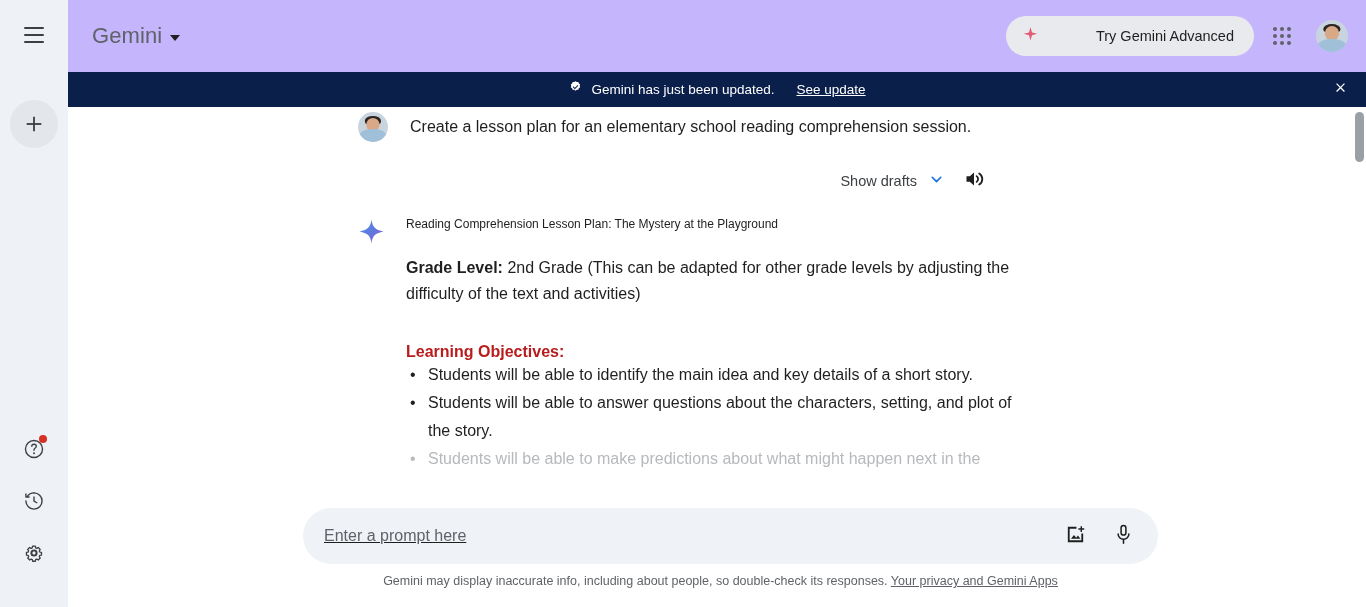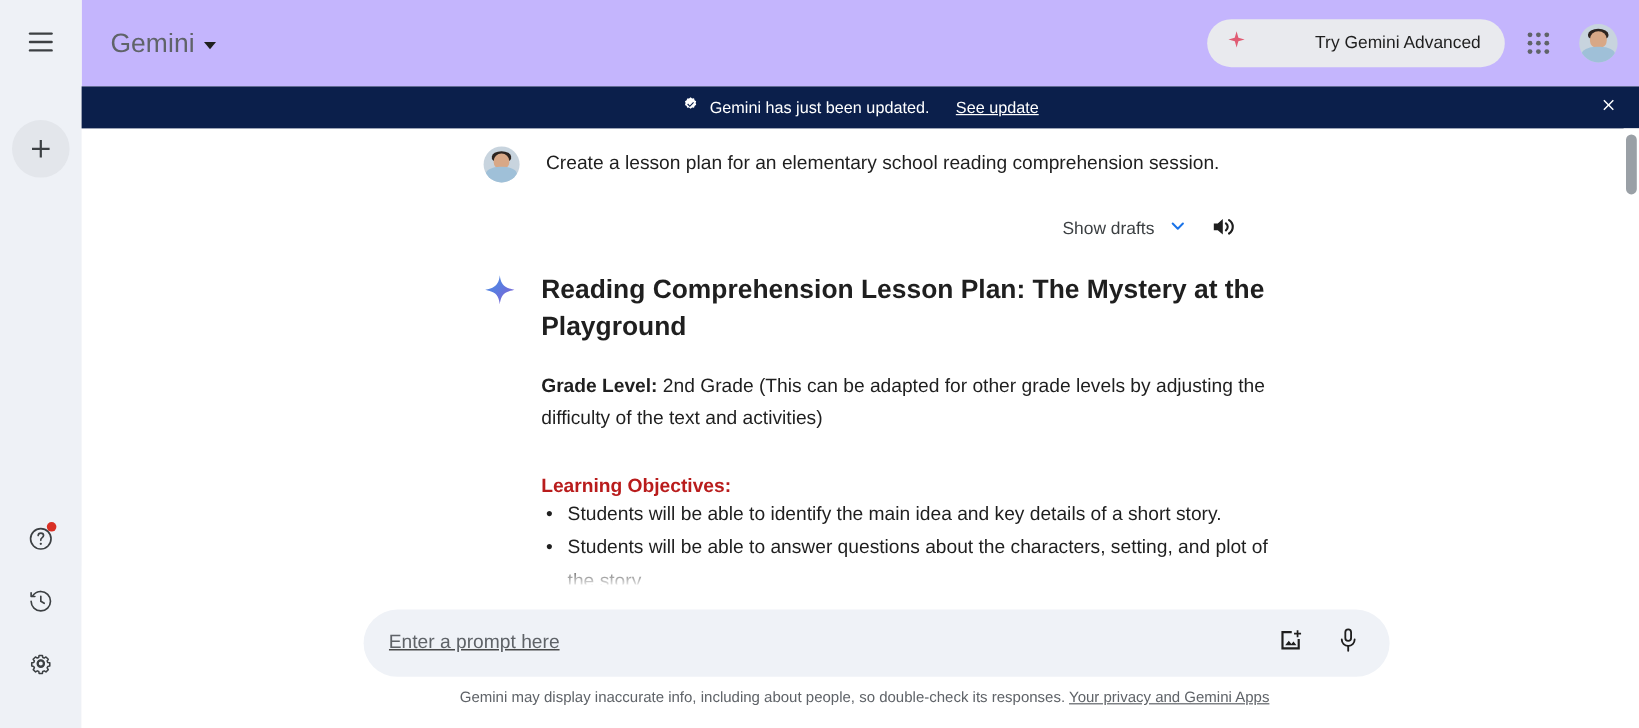--- a/index.html
+++ b/index.html
@@ -221,25 +221,24 @@
     right: 12px; top: 50%;
     transform: translateY(-50%);
     width: 28px; height: 28px;
     display: flex; align-items: center; justify-content: center;
     cursor: pointer;
   }
 
   
   #conversation {
     position: absolute;
-    left: 68px; top: 102px;
+    left: 68px; top: 92px;
     width: 1285px;
     height: 385px;
     overflow: hidden;
-    padding-left: 45px;
   }
   .conv-inner {
     width: 660px;
     margin-left: 290px;
     padding-top: 20px;
   }
   .user-row {
     display: flex;
     align-items: flex-start;
     gap: 22px;
@@ -279,22 +278,22 @@
     gap: 21px;
     margin-top: 22px;
     position: relative;
   }
   .gem-spark { flex: 0 0 auto; margin-top: 2px; }
   .answer {
     flex: 1 1 auto;
     position: relative;
   }
   .answer h3 {
-    font-size: 22px;
-    font-weight: bold;
+    font-size: 12px;
+    font-weight: normal;
     color: #1f1f1f;
     line-height: 1.4;
     margin-bottom: 22px;
   }
   .answer p {
     font-size: 16px;
     color: #1f1f1f;
     line-height: 1.62;
     margin-bottom: 36px;
   }

